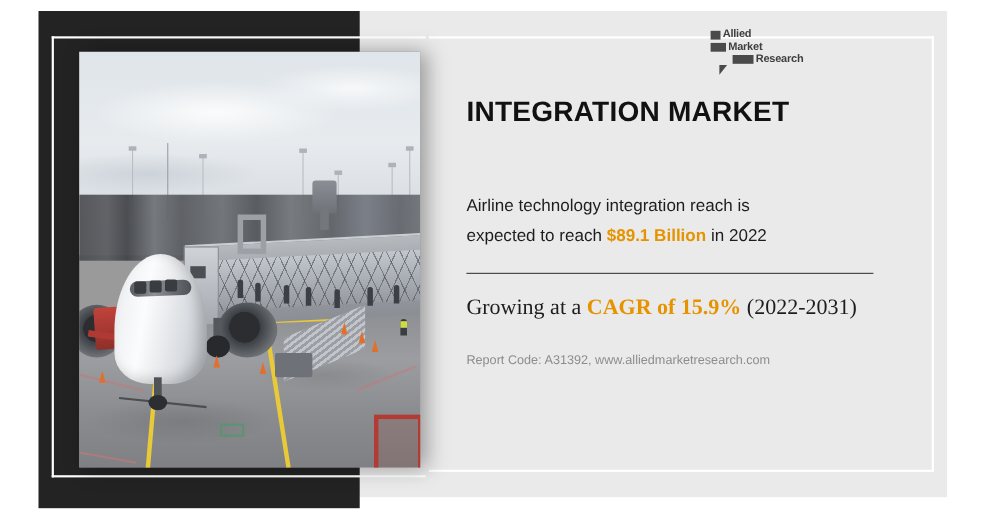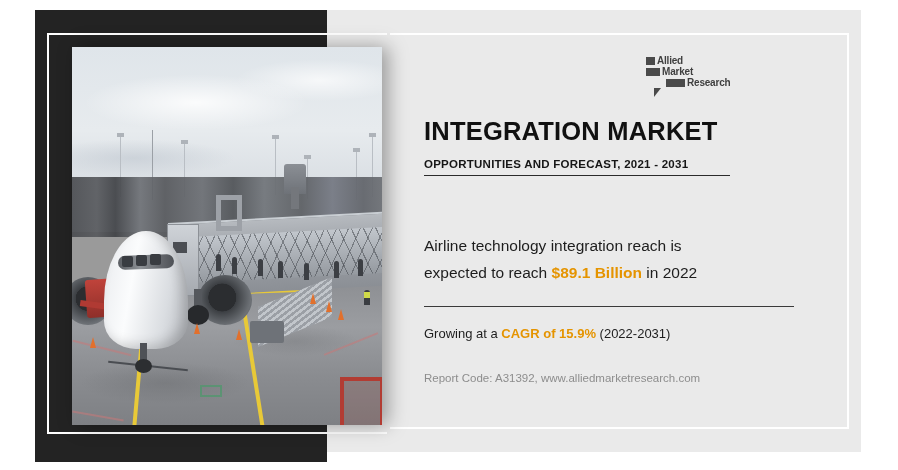--- a/index.html
+++ b/index.html
@@ -243,21 +243,21 @@
   #ph-cable {
     left: 36px; top: 318px; width: 80px; height: 2px;
     background: #4a4d52;
     transform: rotate(6deg);
   }
 
   
   #content {
     position: absolute;
     left: 424px;
-    top: 52px;
+    top: 23px;
     width: 372px;
   }
 
   
   #logo {
     position: relative;
     width: 76px;
     height: 44px;
     margin: 0 auto 0 auto;
     left: 72px;
@@ -324,22 +324,23 @@
     font-weight: 700;
   }
   #divider {
     margin-top: 20px;
     width: 370px;
     height: 1px;
     background: #3a3a3a;
   }
   #stat-2 {
     margin-top: 19px;
-    font-size: 13px;
+    font-size: 20px;
     color: #1d1d1d;
+    font-family: Liberation Serif, serif;
   }
   #report-code {
     margin-top: 31px;
     font-size: 11.5px;
     color: #8d8d8d;
   }
 </style>
 </head>
 <body>
 
@@ -447,23 +448,20 @@
       <div class="logo-row" style="left:2px; top:25px;margin-left:20px;">
         <span class="logo-bar" style="width:19px;"></span>
         <span class="logo-word">Research</span>
       </div>
     </div>
 
     <div id="title">
       <div>INTEGRATION MARKET</div>
     </div>
 
-    <div id="subtitle-wrap">
-      <div id="subtitle">OPPORTUNITIES AND FORECAST, 2021 - 2031</div>
-    </div>
 
     <div id="stat-1">
       <span>Airline technology integration reach is</span><br>
       <span>expected to reach </span><span class="accent">$89.1 Billion</span><span> in 2022</span>
     </div>
 
     <div id="divider"></div>
 
     <div id="stat-2">
       <span>Growing at a </span><span class="accent">CAGR of 15.9%</span><span> (2022-2031)</span>

